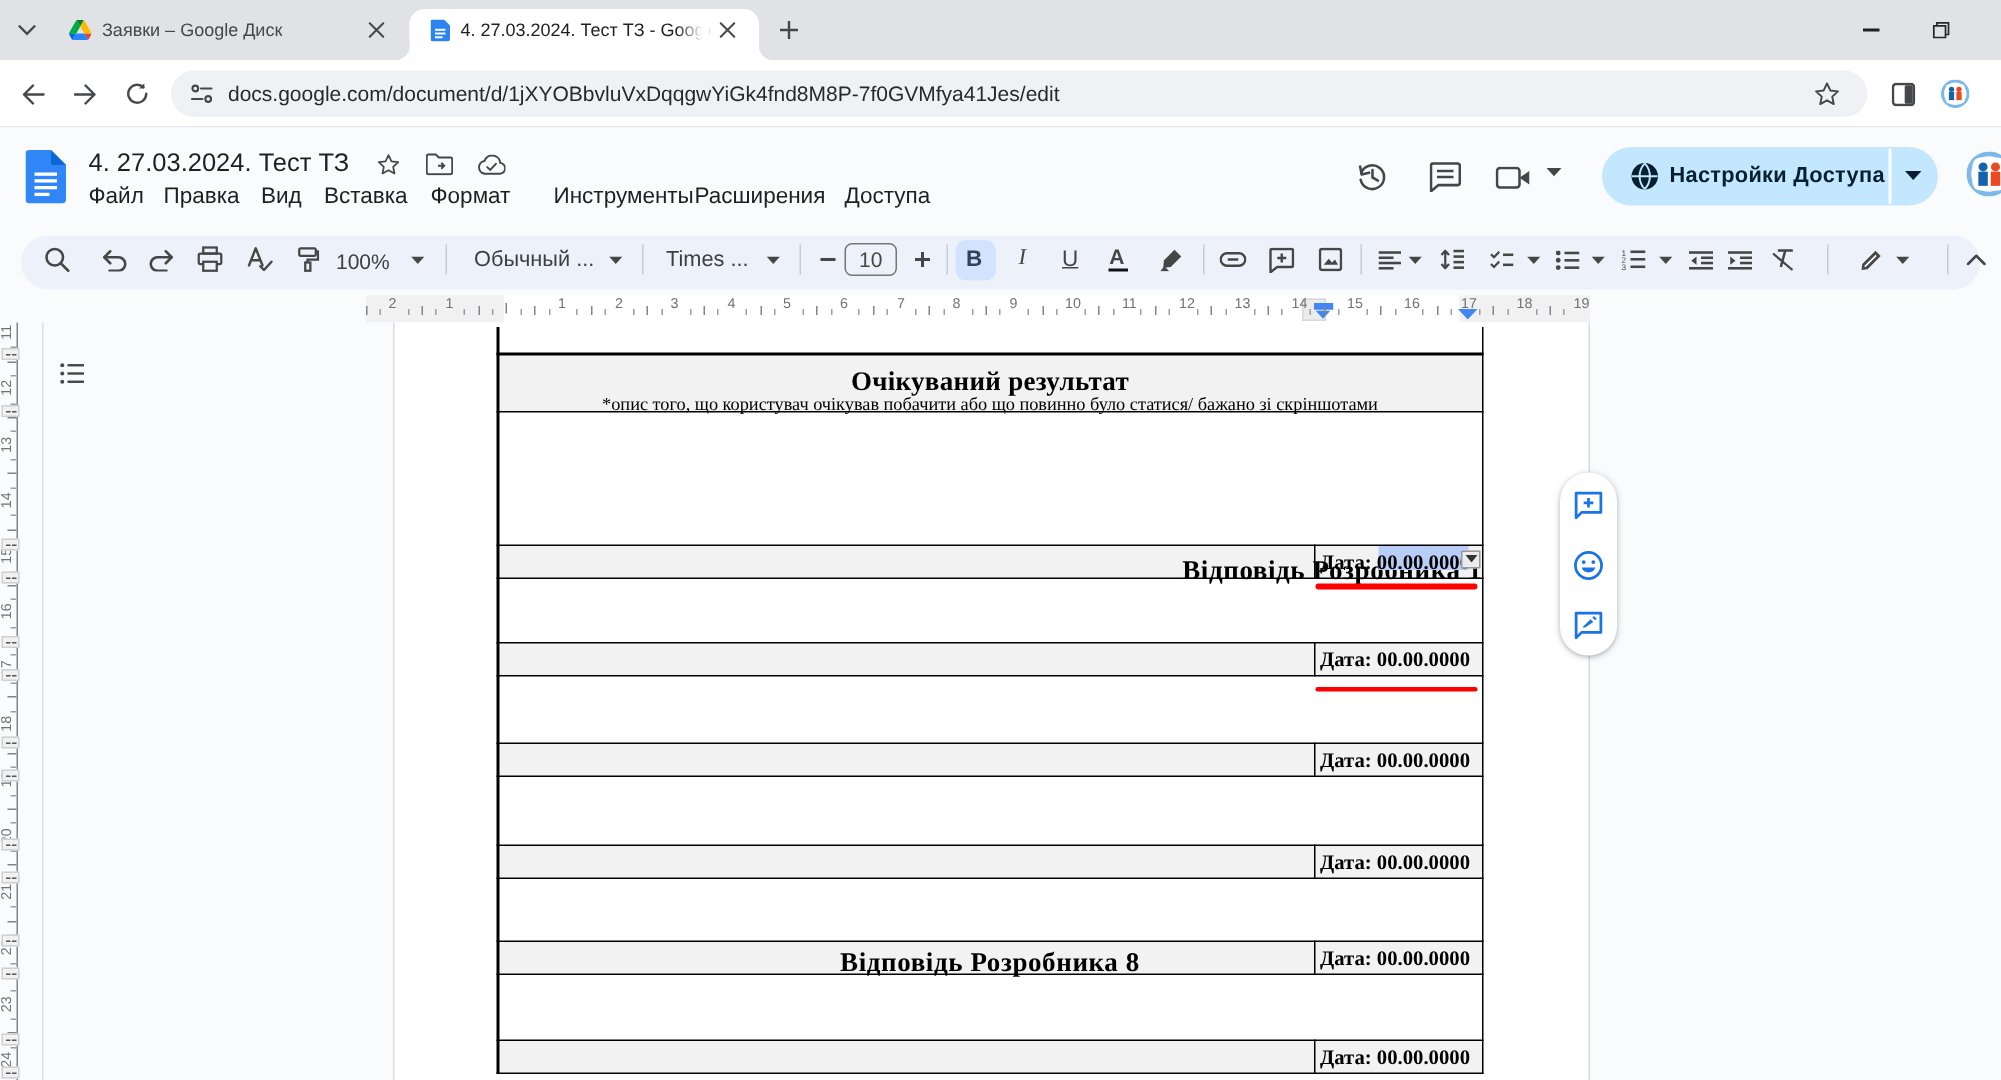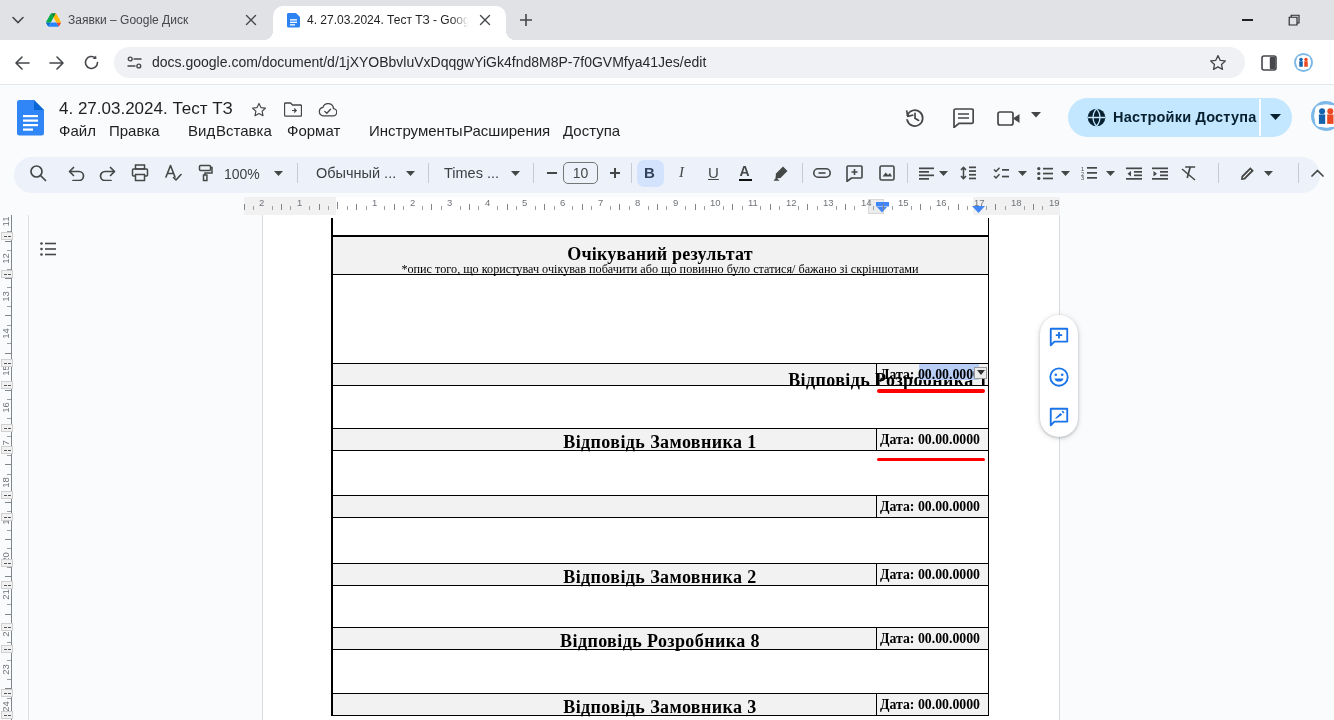--- a/index.html
+++ b/index.html
@@ -152,21 +152,21 @@
   <svg class="abs" style="left:284px;top:17px" width="18" height="15" viewBox="0 0 18 15">
       <path d="M1.5 1 H6.5 L8.5 3 H16.5 A1.2 1.2 0 0 1 17.5 4.2 V13 a1.2 1.2 0 0 1 -1.2 1.2 H1.7 A1.2 1.2 0 0 1 .5 13 V2.2 A1.2 1.2 0 0 1 1.5 1 Z" stroke="#444746" stroke-width="1.3" fill="none"></path>
       <path d="M8 8.5 h4 m-1.8 -2 l2 2 -2 2" stroke="#444746" stroke-width="1.2" fill="none"></path>
     </svg>
   <svg class="abs" style="left:318px;top:18px" width="19" height="14" viewBox="0 0 19 14">
       <path d="M5 12.8 A4.3 4.3 0 0 1 5 4.3 A5.4 5.4 0 0 1 15.5 5.6 A3.6 3.6 0 0 1 14.8 12.8 Z" stroke="#444746" stroke-width="1.3" fill="none" stroke-linejoin="round"></path>
       <path d="M6.8 8.4 L8.8 10.3 12.6 6.2" stroke="#444746" stroke-width="1.3" fill="none" stroke-linecap="round"></path>
     </svg>
   <div class="abs menu" style="left:59px">Файл</div>
   <div class="abs menu" style="left:109px">Правка</div>
-  <div class="abs menu" style="left:188px">Вид</div>
+  <div class="abs menu" style="left:174px">Вид</div>
   <div class="abs menu" style="left:216px">Вставка</div>
   <div class="abs menu" style="left:287px">Формат</div>
   <div class="abs menu" style="left:369px">Инструменты</div>
   <div class="abs menu" style="left:463px">Расширения</div>
   <div class="abs menu" style="left:563px">Доступа</div>
 
   <svg class="abs" style="left:904px;top:22px" width="22" height="22" viewBox="0 0 22 22">
       <path d="M3.4 8.4 a7.9 7.9 0 1 1 -0.3 4.4" stroke="#444746" stroke-width="1.7" fill="none" stroke-linecap="round"></path>
       <path d="M2.6 3.4 L3.8 9.4 L9.4 8.0" fill="none" stroke="#444746" stroke-width="1.7" stroke-linejoin="round"></path>
       <path d="M11 6.3 V11.3 L14.6 13.4" stroke="#444746" stroke-width="1.7" fill="none" stroke-linecap="round"></path>
@@ -495,24 +495,21 @@
   <div class="blk" style="left:987.5px;top:3px;width:1.5px;height:498px"></div>
   <div class="blk" style="left:875.5px;top:147.5px;width:1.5px;height:23.5px"></div>
   <div class="blk" style="left:875.5px;top:212.5px;width:1.5px;height:23.5px"></div>
   <div class="blk" style="left:875.5px;top:279.5px;width:1.5px;height:23.5px"></div>
   <div class="blk" style="left:875.5px;top:347.5px;width:1.5px;height:23.5px"></div>
   <div class="blk" style="left:875.5px;top:411.5px;width:1.5px;height:23.5px"></div>
   <div class="blk" style="left:875.5px;top:477.5px;width:1.5px;height:23.5px"></div>
   <div class="rowlabel" style="left:332px;width:656px;top:28.5px;text-align:center;font-size:18px;letter-spacing:0.2px">Очікуваний результат</div>
   <div class="abs serif" style="left:332px;width:656px;top:46.5px;text-align:center;font-size:12.2px;color:#000">*опис того, що користувач очікував побачити або що повинно було статися/ бажано зі скріншотами</div>
   <div class="rowlabel" style="left:332px;width:656px;top:155px;text-align:right">Відповідь Розробника 1</div>
-  <div class="rowlabel" style="left:332px;width:656px;top:216.5px;text-align:center">Відповідь Замовника 1</div>
-  <div class="rowlabel" style="left:332px;width:656px;top:351.5px;text-align:center">Відповідь Замовника 2</div>
   <div class="rowlabel" style="left:332px;width:656px;top:415.5px;text-align:center">Відповідь Розробника 8</div>
-  <div class="rowlabel" style="left:332px;width:656px;top:481.5px;text-align:center">Відповідь Замовника 3</div>
   <div class="datelabel" style="left:875px;width:110px;top:217px;text-align:center">Дата: 00.00.0000</div>
   <div class="datelabel" style="left:875px;width:110px;top:284px;text-align:center">Дата: 00.00.0000</div>
   <div class="datelabel" style="left:875px;width:110px;top:352px;text-align:center">Дата: 00.00.0000</div>
   <div class="datelabel" style="left:875px;width:110px;top:416px;text-align:center">Дата: 00.00.0000</div>
   <div class="datelabel" style="left:875px;width:110px;top:482px;text-align:center">Дата: 00.00.0000</div>
   <div class="abs" style="left:918.5px;top:148.8px;width:60px;height:16.5px;background:#b8cef6"></div>
   <div class="datelabel" style="left:875px;width:110px;top:152.3px;text-align:center">Дата: 00.00.0000</div>
   <div class="abs" style="left:973.5px;top:151.5px;width:13px;height:12.5px;background:#ececec;border:1px solid #9a9a9a;"></div>
   <svg class="abs" style="left:976.5px;top:155.0px" width="8" height="5" viewBox="0 0 8 5">
       <path d="M0 0 H8 L4 5 Z" fill="#333"></path>

